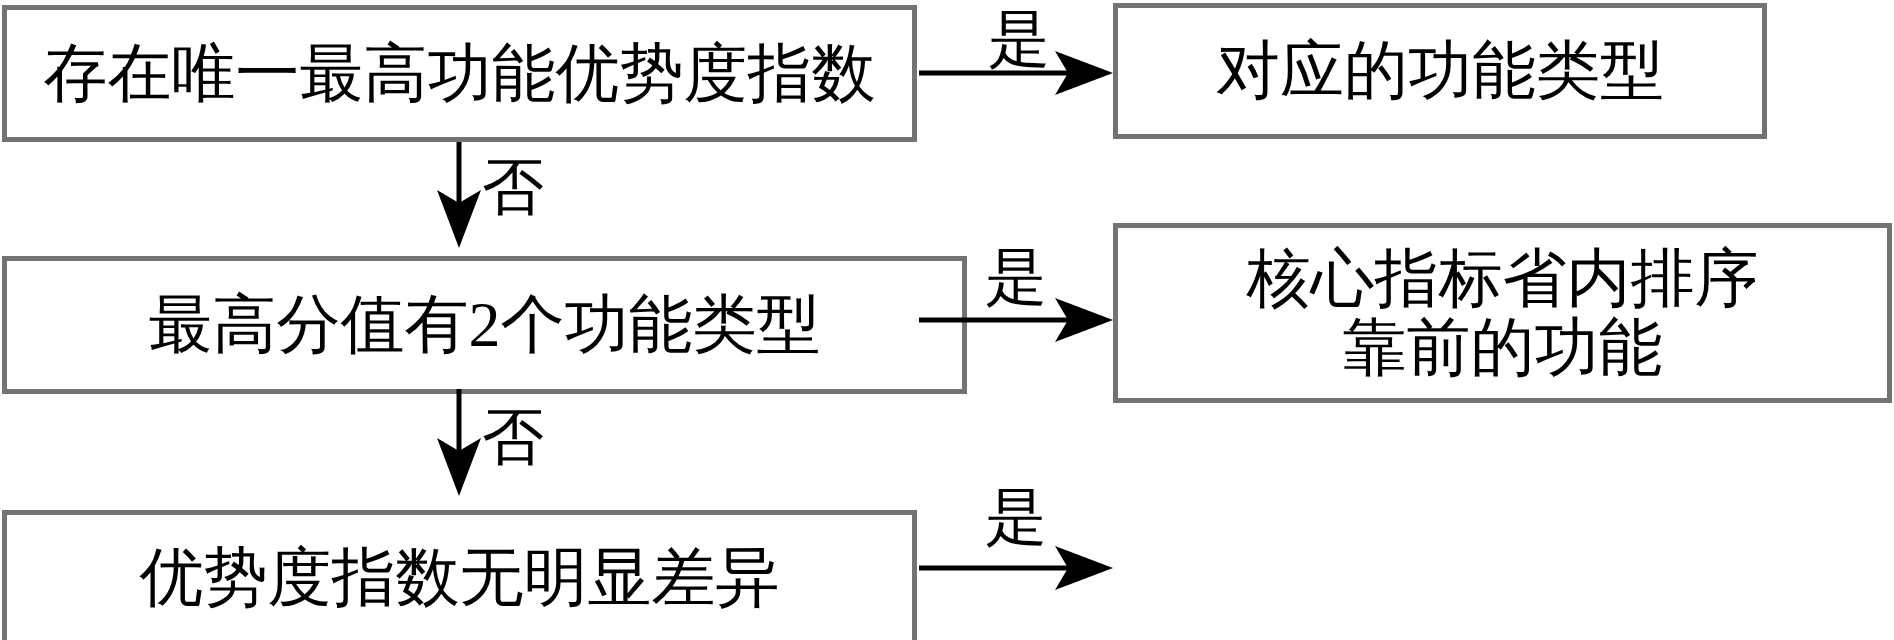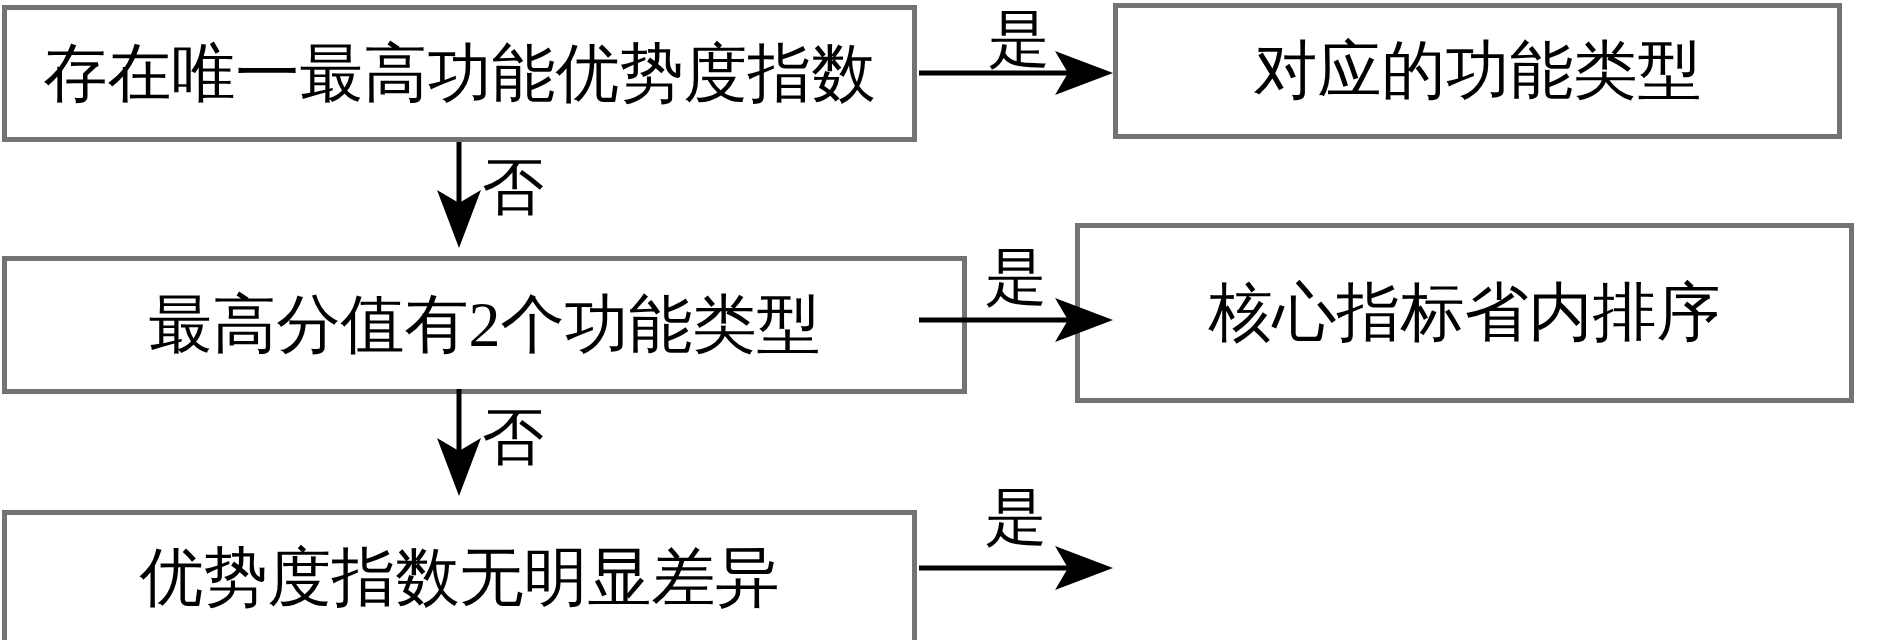--- a/index.html
+++ b/index.html
@@ -28,22 +28,22 @@
     text-align: center;
     font-size: 64px;
     line-height: 1.08;
     white-space: nowrap;
   }
   
   .box-l1 { left: 2px;    top: 5px;   width: 915px; height: 137px; }
   .box-l2 { left: 2px;    top: 256px; width: 965px; height: 138px; text-align: center; }
   .box-l3 { left: 2px;    top: 510px; width: 915px; height: 136px; }
   
-  .box-r1 { left: 1113px; top: 3px;   width: 729px; height: 136px; text-align: right; }
-  .box-r2 { left: 1075px; top: 223px; width: 779px; height: 180px; }
+  .box-r1 { left: 1113px; top: 3px;   width: 654px; height: 136px; text-align: right; }
+  .box-r2 { left: 1113px; top: 223px; width: 779px; height: 180px; }
   .box-r3 { left: 1113px; top: 498px; width: 779px; height: 136px; }
 
   .edge-label {
     position: absolute;
     font-size: 62px;
     line-height: 1;
     color: #000000;
   }
   .lbl-yes-1 { left: 988px; top: 8px;   }
   .lbl-yes-2 { left: 985px; top: 246px; }
@@ -75,20 +75,21 @@
   </div>
   <div class="box box-l3">
     <span>优势度指数无明显差异</span>
   </div>
 
   <div class="box box-r1">
     <span>对应的功能类型</span>
   </div>
   <div class="box box-r2">
     <span>核心指标省内排序</span>
+    <span>靠前的功能</span>
   </div>
 
   <div class="edge-label lbl-yes-1">是</div>
   <div class="edge-label lbl-yes-2">是</div>
   <div class="edge-label lbl-yes-3">是</div>
   <div class="edge-label lbl-no-1">否</div>
   <div class="edge-label lbl-no-2">否</div>
 
   <svg class="arrows" viewBox="0 0 1894 640" aria-hidden="true">
 

